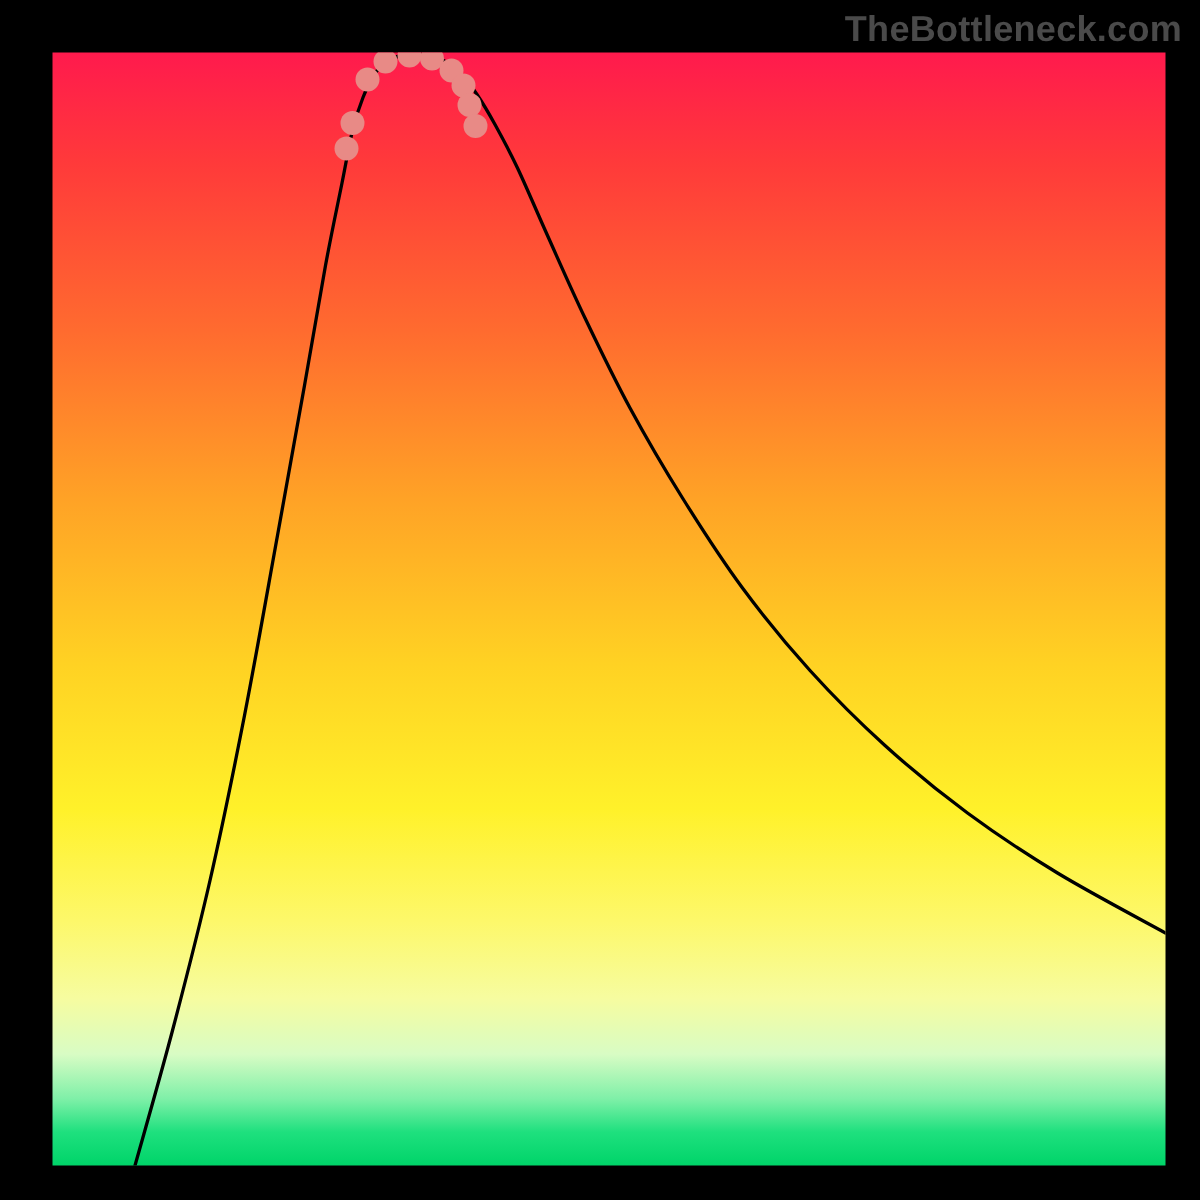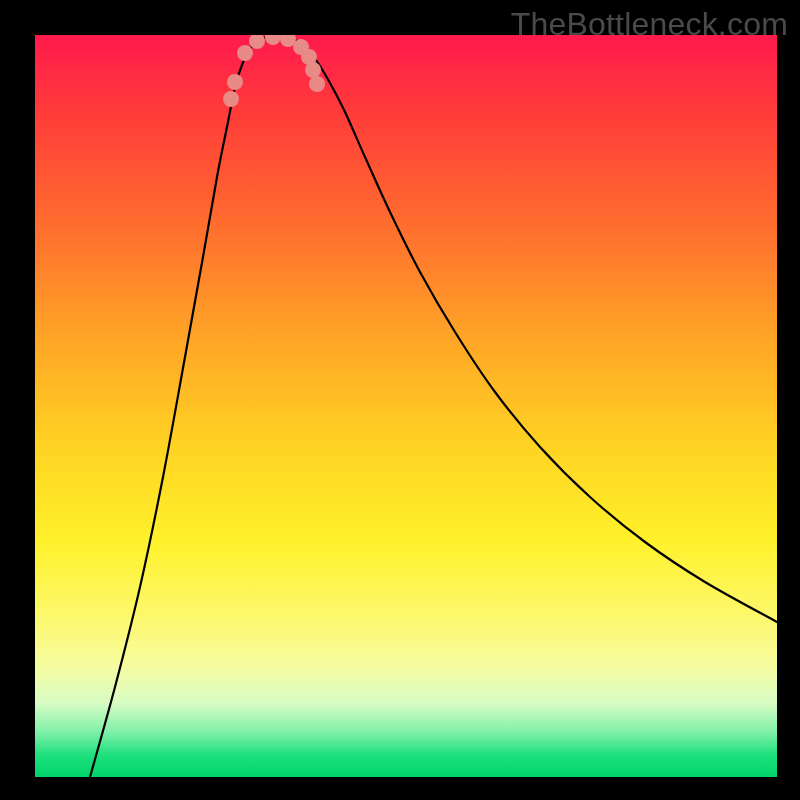--- a/index.html
+++ b/index.html
@@ -38,22 +38,22 @@
       #7ff0a8 94%,
       #1ee07e 97%,
       #00d469 100%
     );
   }
   .watermark {
     position: absolute;
     top: 6px;
     right: 12px;
     color: #4a4a4a;
-    font-size: 32px;
-    font-weight: 400;
+    font-size: 24px;
+    font-weight: 700;
     letter-spacing: 0.2px;
     user-select: none;
   }
   svg {
     position: absolute;
     left: 0;
     top: 0;
   }
 </style>
 </head>

